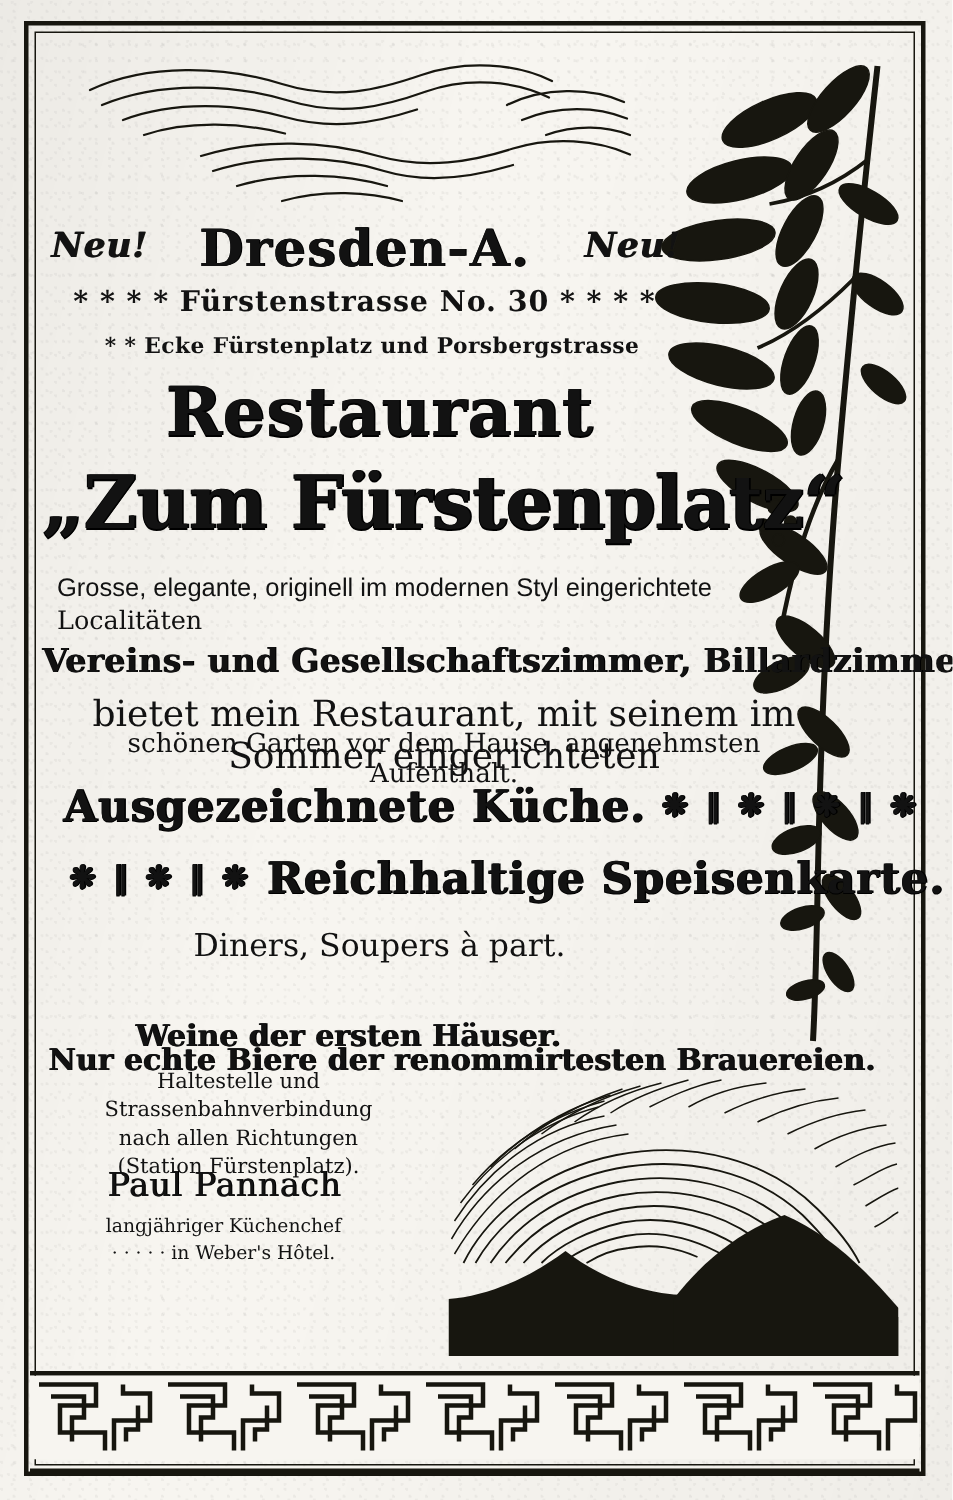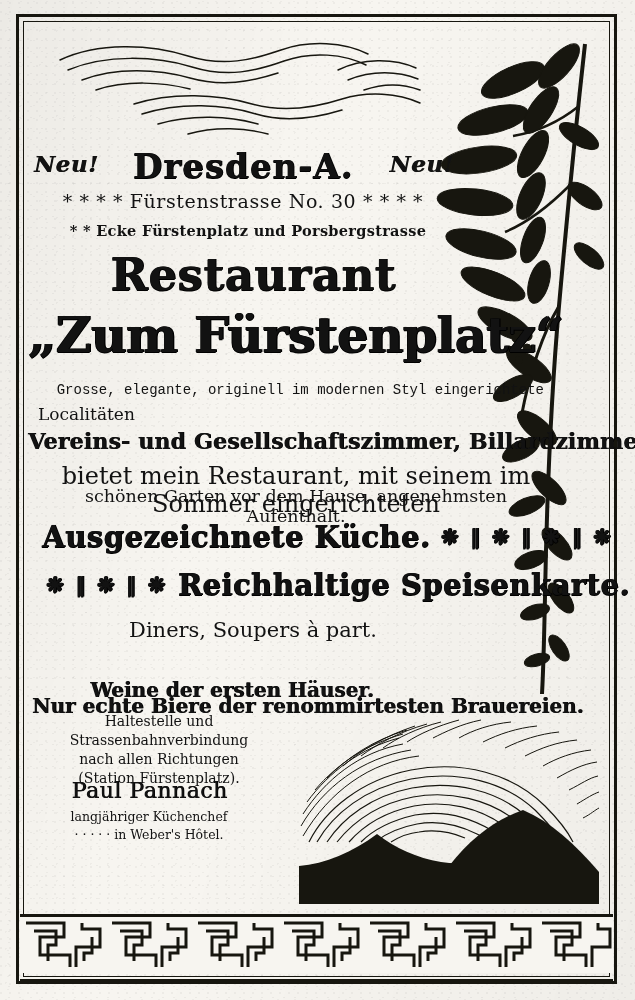--- a/index.html
+++ b/index.html
@@ -95,21 +95,21 @@
     letter-spacing: 1px;
     white-space: nowrap;
     text-shadow: 0.8px 0 0 #000, 0 0.5px 0 #000;
   }
 
   #addr1 {
     position: absolute;
     left: 0; top: 164px; width: 430px;
     text-align: center;
     font-family: "DejaVu Serif", serif;
-    font-weight: normal;
+    font-weight: bold;
     font-size: 19px;
     letter-spacing: .6px;
     white-space: nowrap;
   }
   #addr2 {
     position: absolute;
     left: 0; top: 196px; width: 440px;
     text-align: center;
     font-family: "DejaVu Serif", serif;
     font-weight: bold;
@@ -137,23 +137,23 @@
     font-weight: bold;
     font-size: 49px;
     letter-spacing: -0.5px;
     text-shadow: 1.2px 0 0 #000, 0 1px 0 #000, -0.6px 0 0 #000;
     white-space: nowrap;
   }
 
   #desc1 {
     position: absolute;
     left: 10px; top: 356px; width: 506px;
-    text-align: right;
-    font-family: Liberation Mono, monospace;
-    font-size: 14px;
+    text-align: left;
+    font-family: Liberation Sans, sans-serif;
+    font-size: 17px;
   }
   #desc1b {
     position: absolute;
     left: 10px; top: 378px; width: 506px;
     font-family: "DejaVu Serif", serif;
     font-size: 17px;
   }
 
   #rooms {
     position: absolute;

